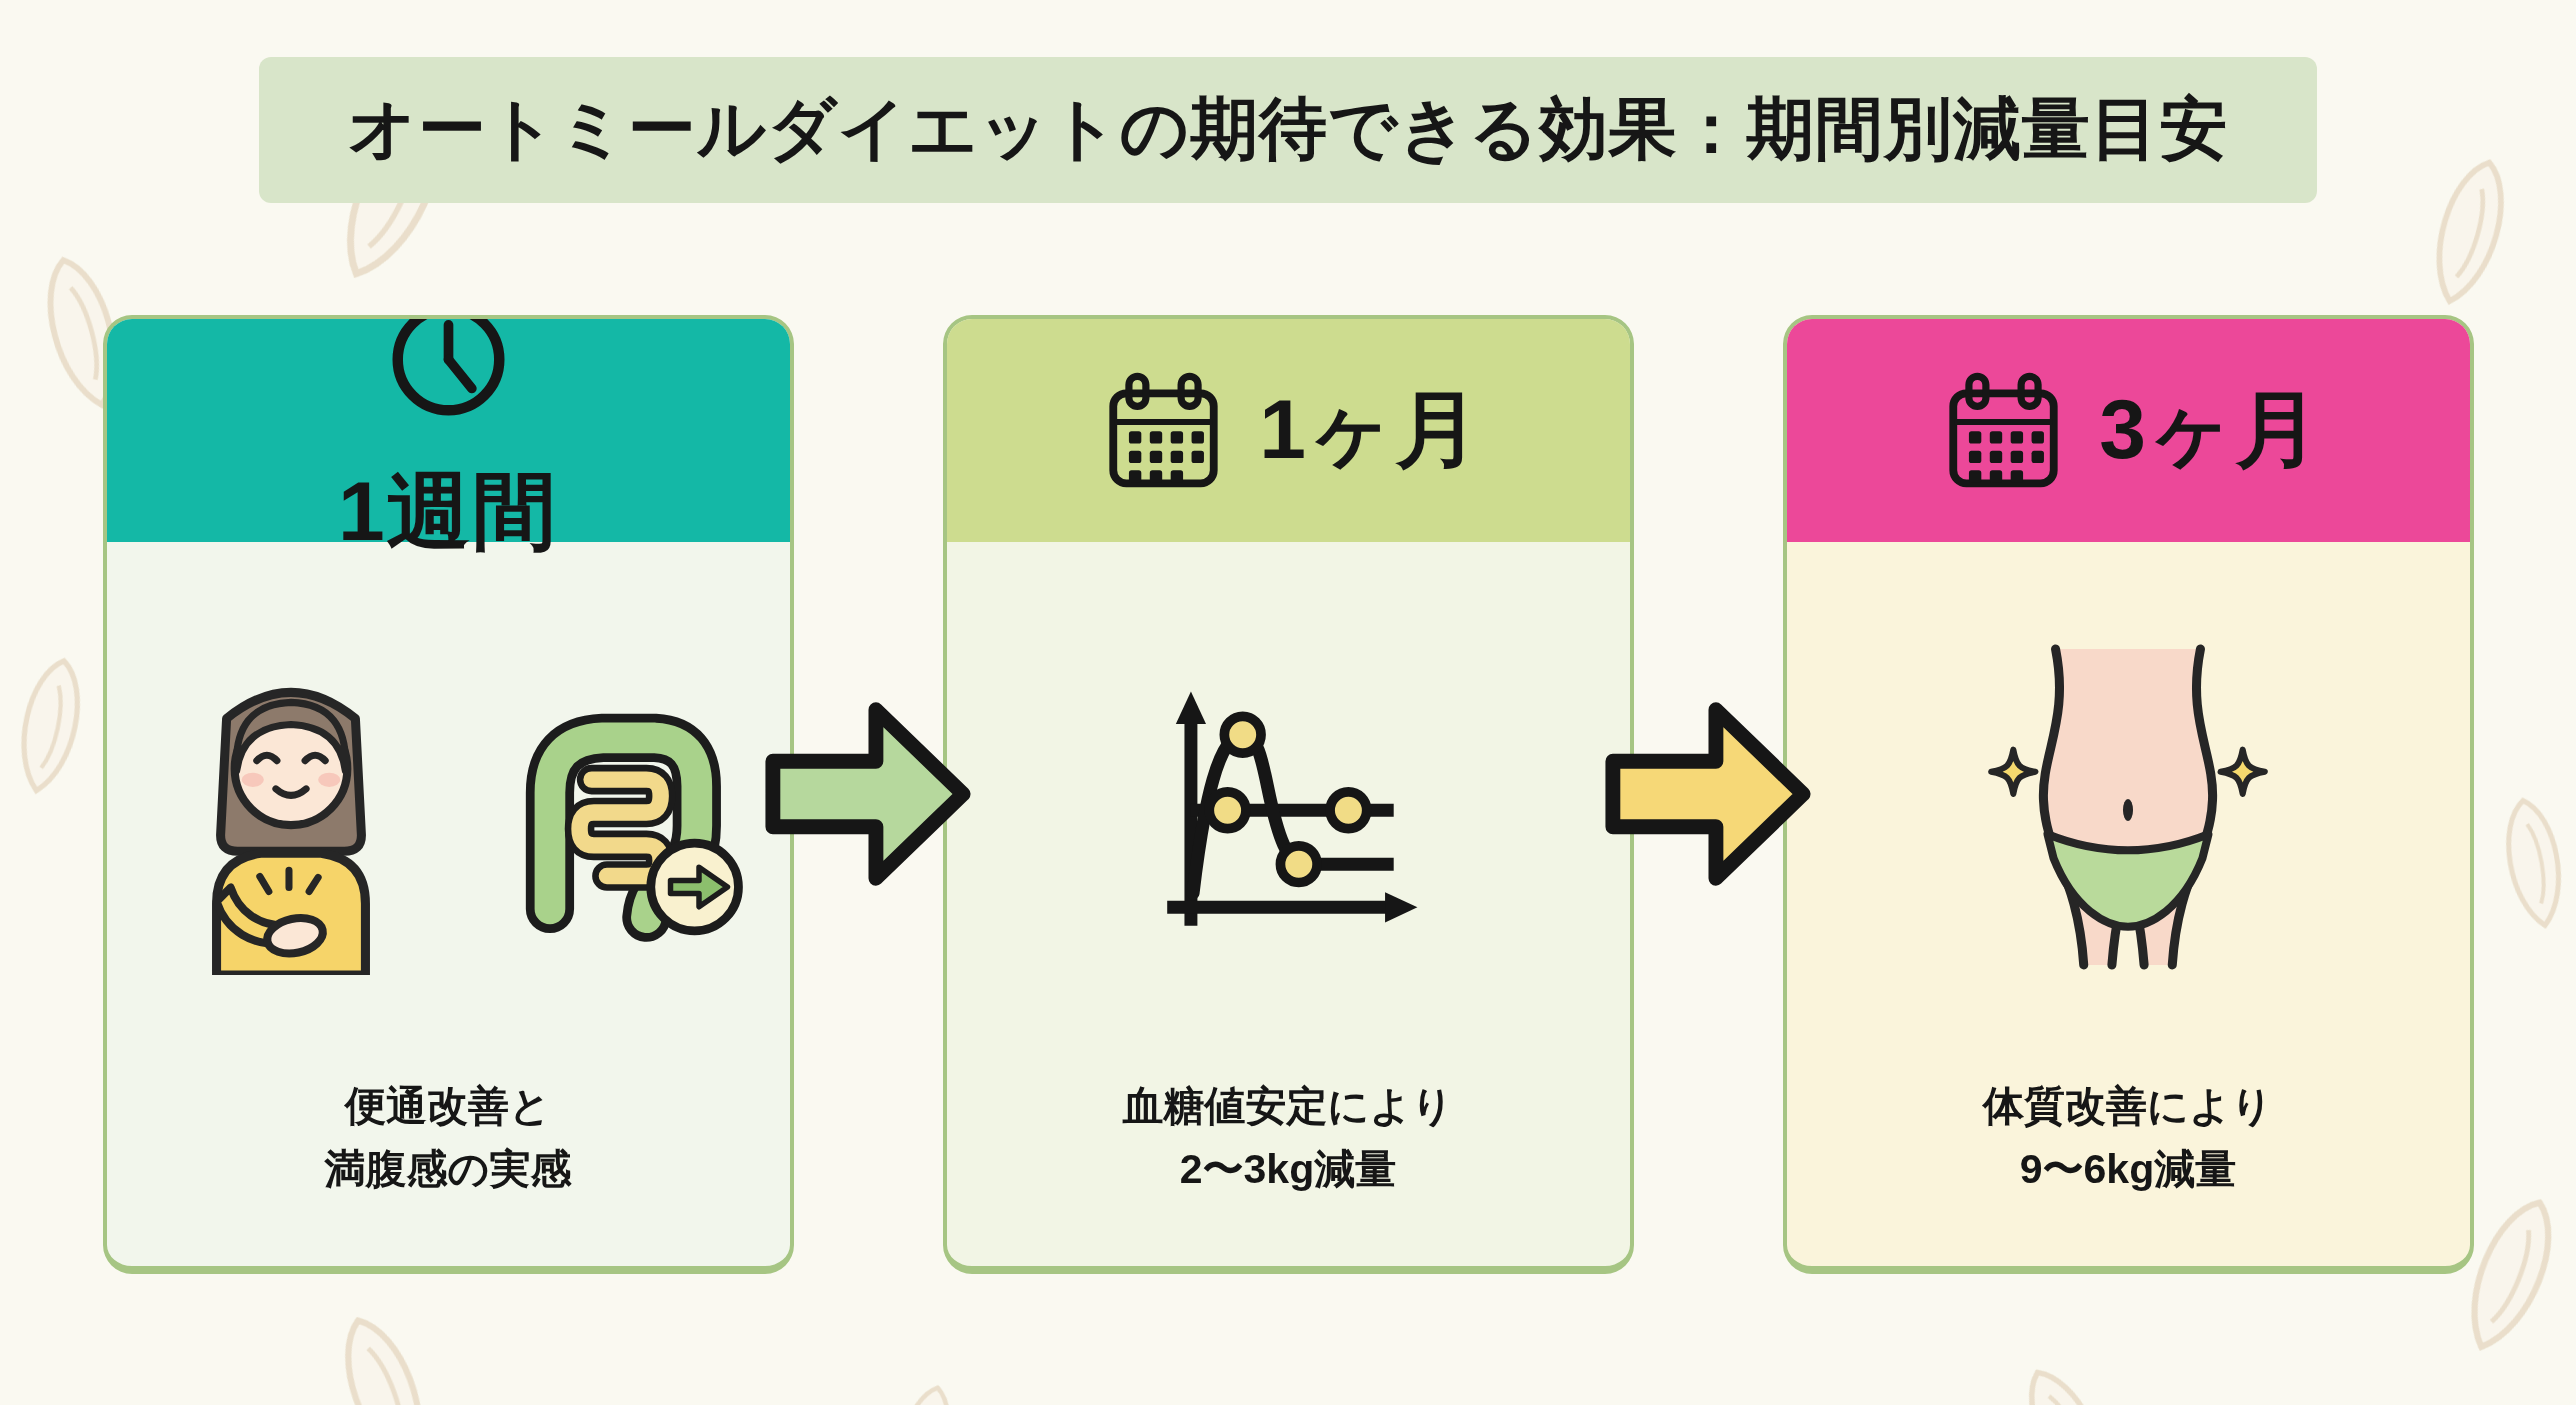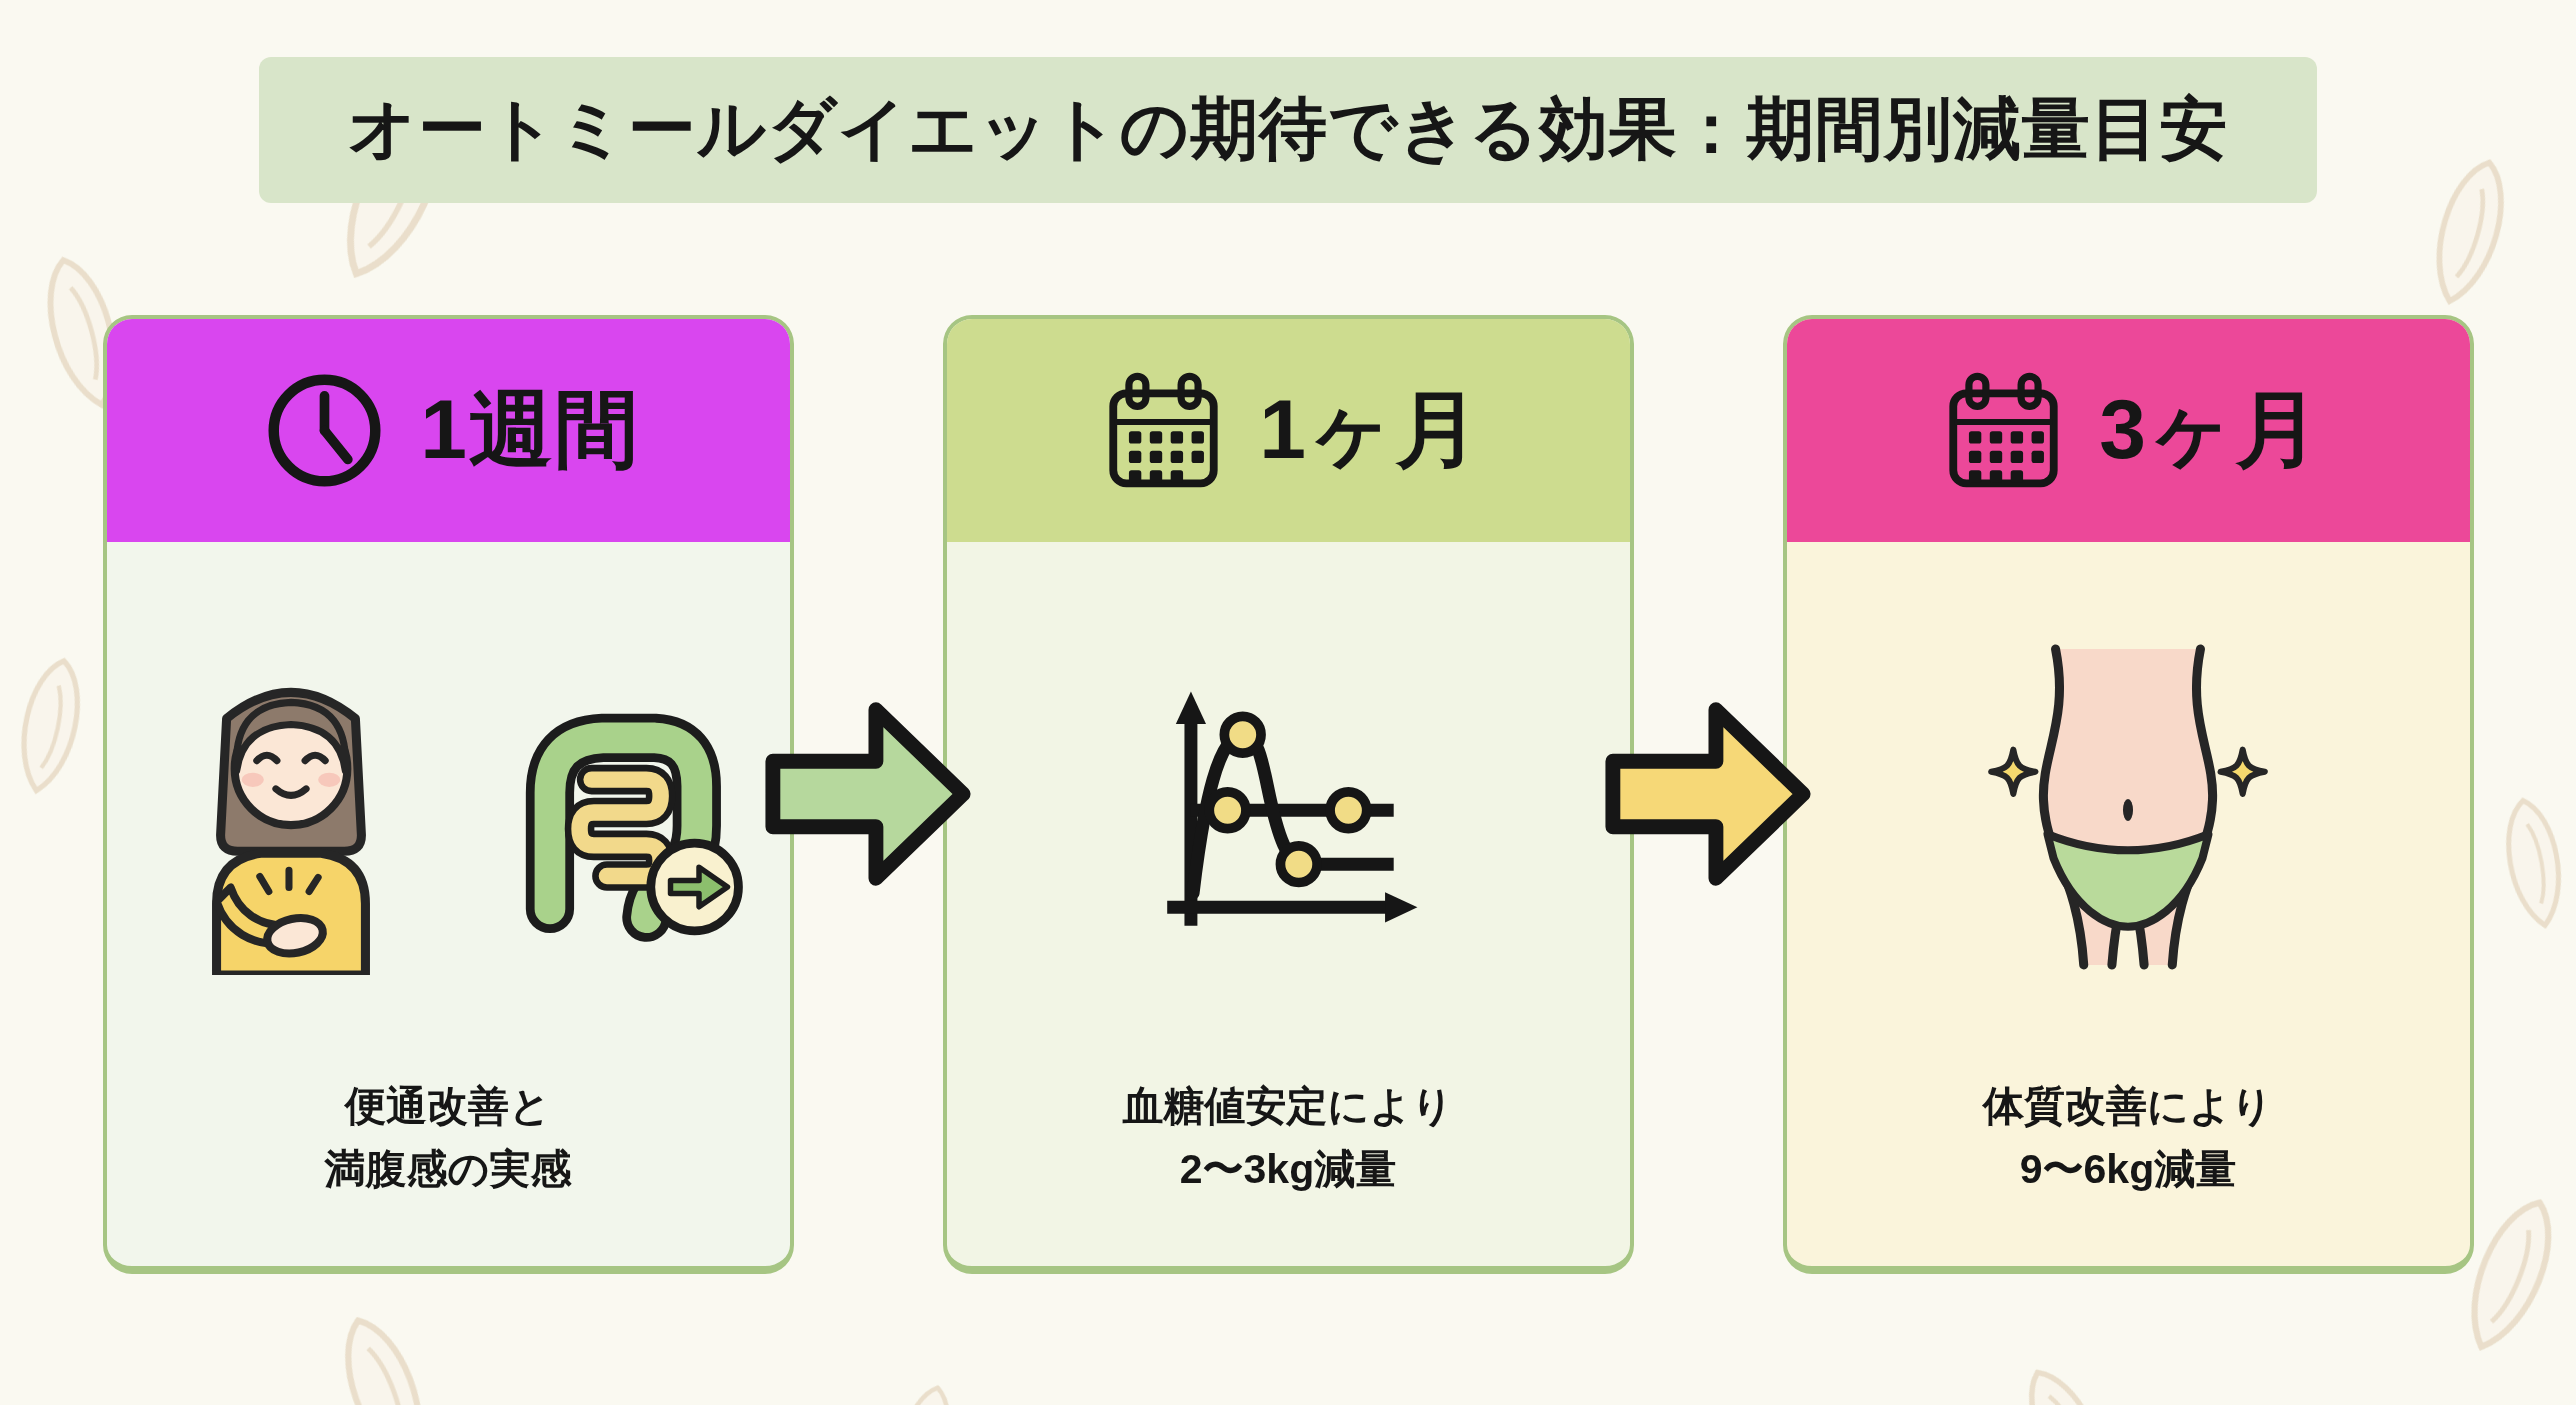--- a/index.html
+++ b/index.html
@@ -51,21 +51,21 @@
     background:#f2f6ec;
   }
   .card-header {
     height:223px;
     flex:0 0 223px;
     display:flex;
     align-items:center;
     justify-content:center;
     gap:27.4px;
   }
-  .card.c1 .card-header { background:#d946ef; }
+  .card.c1 .card-header { background:#14b8a6;flex-direction:column; }
   .card.c2 .card-header { background:#cddc8f; }
   .card.c3 .card-header { background:#ec4899; }
   .card.c1 { background:#f2f6ec; }
   .card.c2 { background:#f2f5e5; }
   .card.c3 { background:#faf4db; }
 
   .period {
     font-size:84px;
     font-weight:bold;
     letter-spacing:1.8px;

